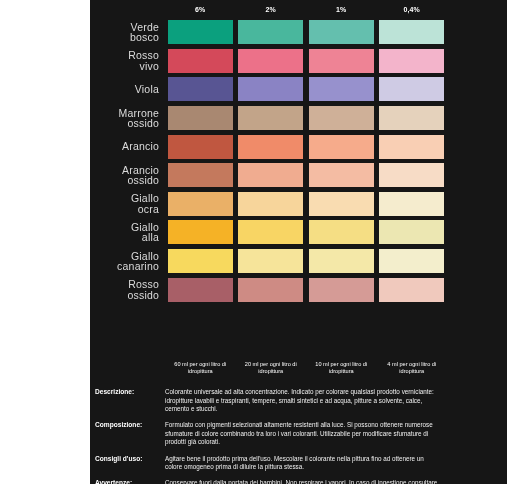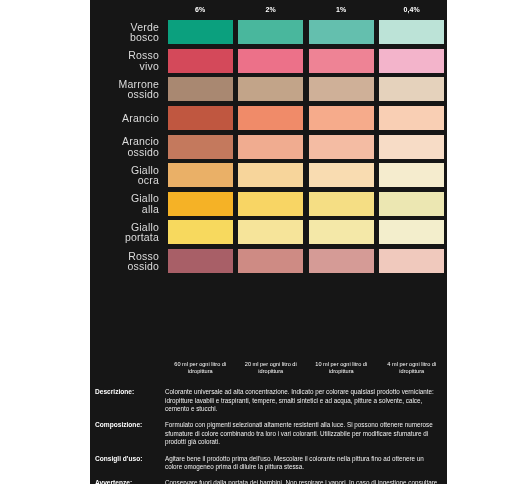--- a/index.html
+++ b/index.html
@@ -17,21 +17,21 @@
     width: 518px;
     height: 484px;
     background: #ffffff;
   }
 
   
   .panel {
     position: absolute;
     left: 90px;
     top: 0;
-    width: 357px;
+    width: 417px;
     height: 484px;
     background: #161616;
   }
 
   
   .head-row {
     position: absolute;
     left: 0;
     top: 0;
     width: 357px;
@@ -173,20 +173,35 @@
             <div class="swatch" style="background: rgb(236, 113, 137);"></div>
           </div>
           <div class="swatch-cell">
             <div class="swatch" style="background: rgb(238, 131, 149);"></div>
           </div>
           <div class="swatch-cell">
             <div class="swatch" style="background: rgb(243, 180, 203);"></div>
           </div>
         </div>
         <div class="row">
+          <div class="row-label"><span>Viola</span></div>
+          <div class="swatch-cell">
+            <div class="swatch" style="background: rgb(88, 85, 147);"></div>
+          </div>
+          <div class="swatch-cell">
+            <div class="swatch" style="background: rgb(138, 131, 196);"></div>
+          </div>
+          <div class="swatch-cell">
+            <div class="swatch" style="background: rgb(151, 145, 205);"></div>
+          </div>
+          <div class="swatch-cell">
+            <div class="swatch" style="background: rgb(207, 203, 228);"></div>
+          </div>
+        </div>
+        <div class="row">
           <div class="row-label"><span>Marrone</span><span class="l2">ossido</span></div>
           <div class="swatch-cell">
             <div class="swatch" style="background: rgb(169, 136, 113);"></div>
           </div>
           <div class="swatch-cell">
             <div class="swatch" style="background: rgb(194, 164, 137);"></div>
           </div>
           <div class="swatch-cell">
             <div class="swatch" style="background: rgb(207, 176, 152);"></div>
           </div>
@@ -248,21 +263,21 @@
             <div class="swatch" style="background: rgb(248, 213, 100);"></div>
           </div>
           <div class="swatch-cell">
             <div class="swatch" style="background: rgb(245, 222, 132);"></div>
           </div>
           <div class="swatch-cell">
             <div class="swatch" style="background: rgb(236, 231, 178);"></div>
           </div>
         </div>
         <div class="row">
-          <div class="row-label"><span>Giallo</span><span class="l2">portata</span></div>
+          <div class="row-label"><span>Giallo</span><span class="l2">canarino</span></div>
           <div class="swatch-cell">
             <div class="swatch" style="background: rgb(247, 217, 94);"></div>
           </div>
           <div class="swatch-cell">
             <div class="swatch" style="background: rgb(246, 228, 154);"></div>
           </div>
           <div class="swatch-cell">
             <div class="swatch" style="background: rgb(244, 232, 168);"></div>
           </div>
           <div class="swatch-cell">

